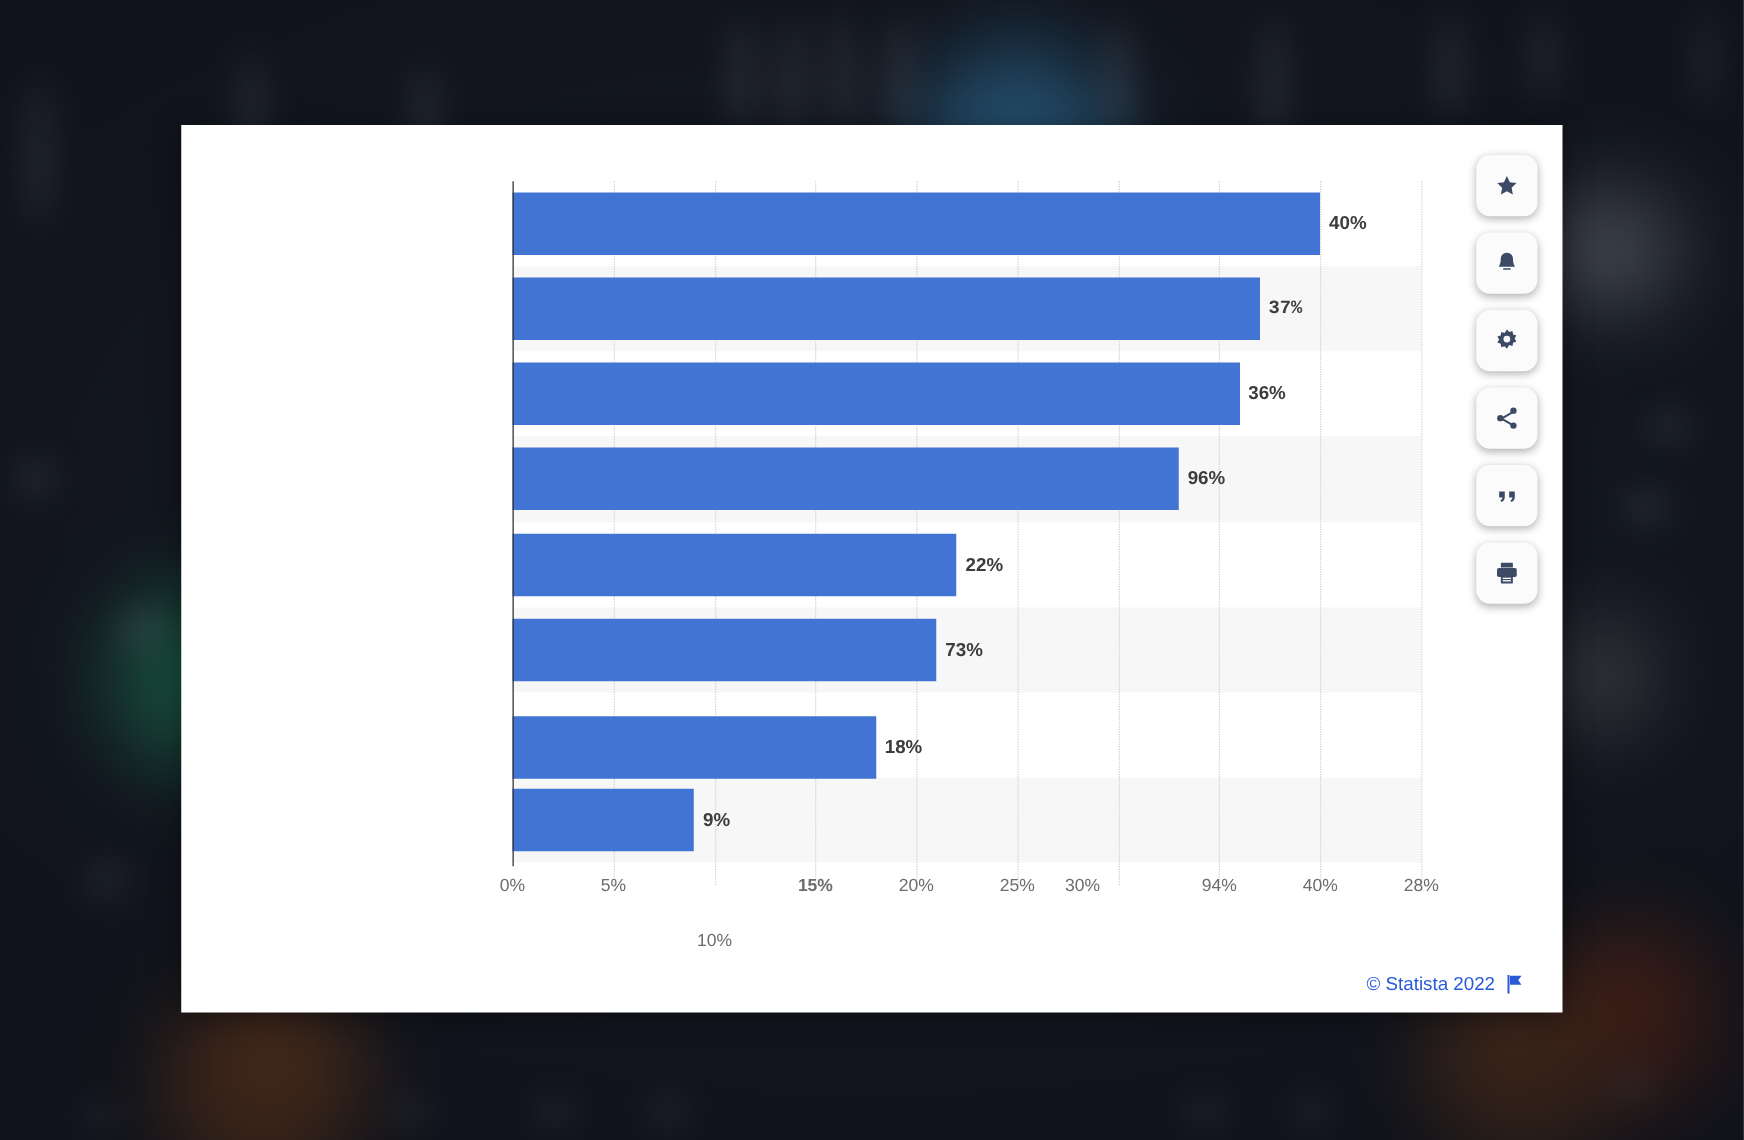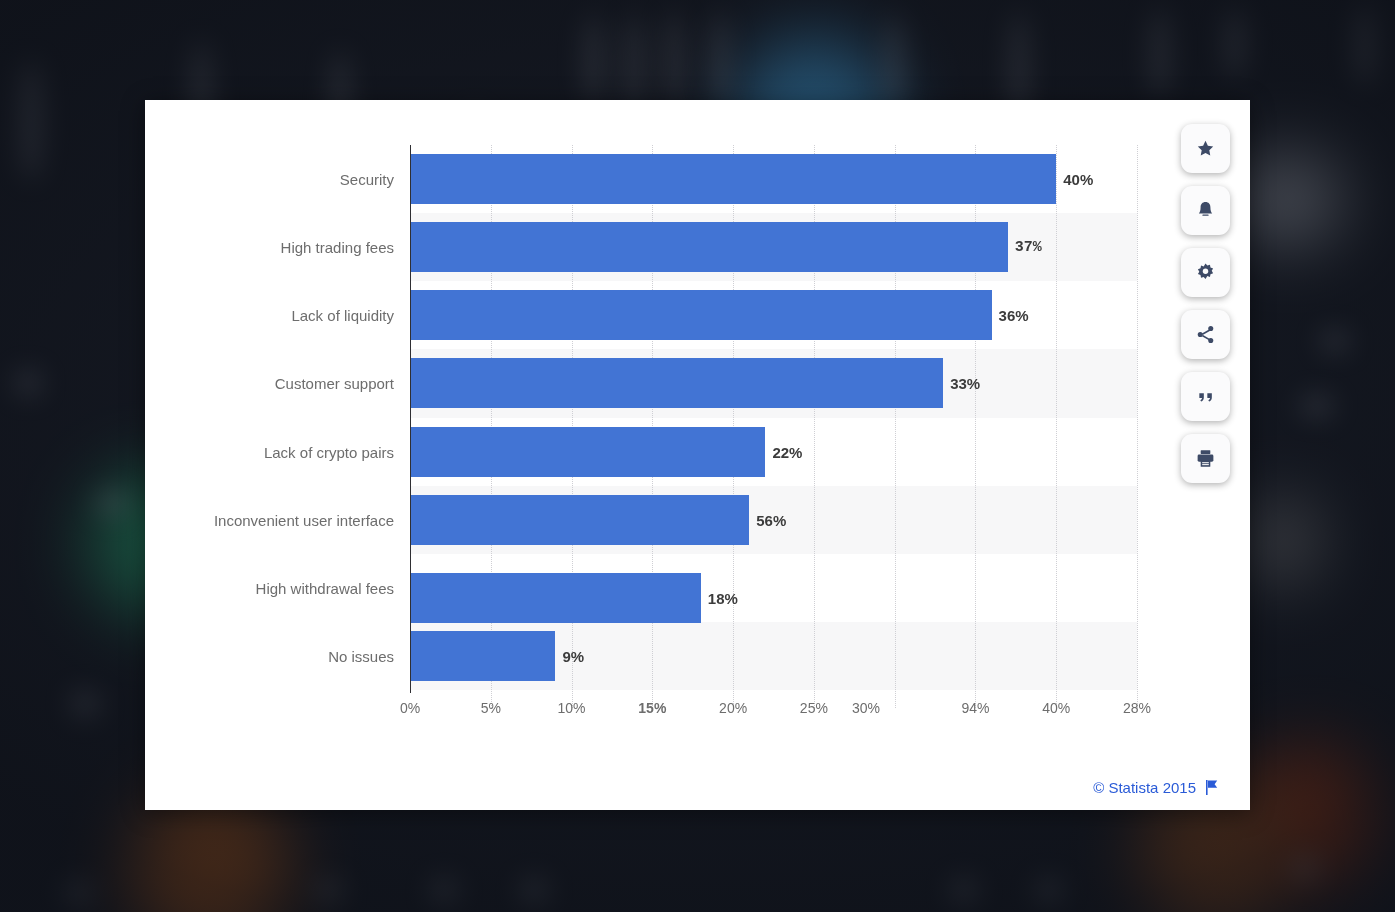--- a/index.html
+++ b/index.html
@@ -183,30 +183,20 @@
   <div class="streak" style="left:950px; top:878px; width:28px; height:26px;"></div>
   <div class="streak" style="left:1035px;top:878px; width:28px; height:26px;"></div>
   <div class="streak" style="left:1290px;top:855px; width:30px; height:26px;"></div>
   <div class="streak" style="left:1300px;top:395px; width:34px; height:22px;"></div>
   <div class="streak" style="left:1320px;top:330px; width:30px; height:22px;"></div>
   <div id="vignette"></div>
 </div>
 
 <div id="card">
 
-  <div id="cat-labels">
-      <div class="cat-label" style="top: 34.0625px;">Security</div>
-      <div class="cat-label" style="top: 102.188px;">High trading fees</div>
-      <div class="cat-label" style="top: 170.312px;">Lack of liquidity</div>
-      <div class="cat-label" style="top: 238.438px;">Customer support</div>
-      <div class="cat-label" style="top: 306.562px;">Lack of crypto pairs</div>
-      <div class="cat-label" style="top: 374.688px;">Inconvenient user interface</div>
-      <div class="cat-label" style="top: 442.812px;">High withdrawal fees</div>
-      <div class="cat-label" style="top: 510.938px;">No issues</div>
-    </div>
 
   <div id="plot">
     <div id="plot-bands">
         <div class="band" style="top: 68.125px; height: 68.125px;"></div>
         <div class="band" style="top: 204.375px; height: 68.125px;"></div>
         <div class="band" style="top: 340.625px; height: 68.125px;"></div>
         <div class="band" style="top: 476.875px; height: 68.125px;"></div>
       </div>
     <div id="plot-grid">
         <div class="gridline" style="left: 80.7778px;"></div>
@@ -227,59 +217,59 @@
         <div class="bar-row" style="top: 68.125px; height: 68.125px; font-family: Liberation Mono, monospace;">
           <div class="bar" style="width: 597.756px; background: rgb(66, 116, 212); top: 9.0625px;"></div>
           <div class="bar-value" style="left: 604.756px;">37%</div>
         </div>
         <div class="bar-row" style="top: 136.25px; height: 68.125px; text-align: center;">
           <div class="bar" style="width: 581.6px; background: rgb(66, 116, 212); top: 9.0625px;"></div>
           <div class="bar-value" style="left: 588.6px;">36%</div>
         </div>
         <div class="bar-row" style="top: 204.375px; height: 68.125px;">
           <div class="bar" style="width: 533.133px; background: rgb(66, 116, 212); top: 9.0625px;"></div>
-          <div class="bar-value" style="left: 540.133px;">33%</div>
+          <div class="bar-value" style="left: 540.133px;">96%</div>
         </div>
         <div class="bar-row" style="top: 272.5px; height: 68.125px;">
           <div class="bar" style="width: 355.422px; background: rgb(66, 116, 212); top: 9.0625px;"></div>
           <div class="bar-value" style="left: 362.422px;">22%</div>
         </div>
         <div class="bar-row" style="top: 340.625px; height: 68.125px;">
           <div class="bar" style="width: 339.267px; background: rgb(66, 116, 212); top: 9.0625px;"></div>
-          <div class="bar-value" style="left: 346.267px;">56%</div>
+          <div class="bar-value" style="left: 346.267px;">73%</div>
         </div>
         <div class="bar-row" style="top: 419px; height: 68.125px;">
           <div class="bar" style="width: 290.8px; background: rgb(66, 116, 212); top: 9.0625px;"></div>
           <div class="bar-value" style="left: 297.8px;">18%</div>
         </div>
         <div class="bar-row" style="top: 476.875px; height: 68.125px;">
           <div class="bar" style="width: 145.4px; background: rgb(66, 116, 212); top: 9.0625px;"></div>
           <div class="bar-value" style="left: 152.4px;">9%</div>
         </div>
       </div>
   </div>
 
   <div id="axis-line"></div>
 
   <div id="tick-labels">
       <div class="tick-label" style="left: 0px;">0%</div>
       <div class="tick-label" style="left: 80.7778px;">5%</div>
-      <div class="tick-label" style="left: 161.556px;">10%</div>
+      <div class="tick-label" style="left: 161.556px; margin-top: 44px;">10%</div>
       <div class="tick-label" style="left: 242.333px; font-weight: bold;">15%</div>
       <div class="tick-label" style="left: 323.111px;">20%</div>
       <div class="tick-label" style="left: 403.889px;">25%</div>
       <div class="tick-label" style="left: 456px;">30%</div>
       <div class="tick-label" style="left: 565.444px;">94%</div>
       <div class="tick-label" style="left: 646.222px;">40%</div>
       <div class="tick-label" style="left: 727px;">28%</div>
     </div>
 
 
   <div id="footer">
-    <span>© Statista 2015</span>
+    <span>© Statista 2022</span>
     <span class="flag">
       <svg width="13" height="15" viewBox="0 0 13 15">
           <path fill="#2a5bd7" d="M1 0h1.6v15H1z"></path>
           <path fill="#2a5bd7" d="M3 0.6h9.2L9.6 4.2l2.6 3.6H3z"></path>
         </svg>
     </span>
   </div>
 </div>
 
 <div id="toolbar">

